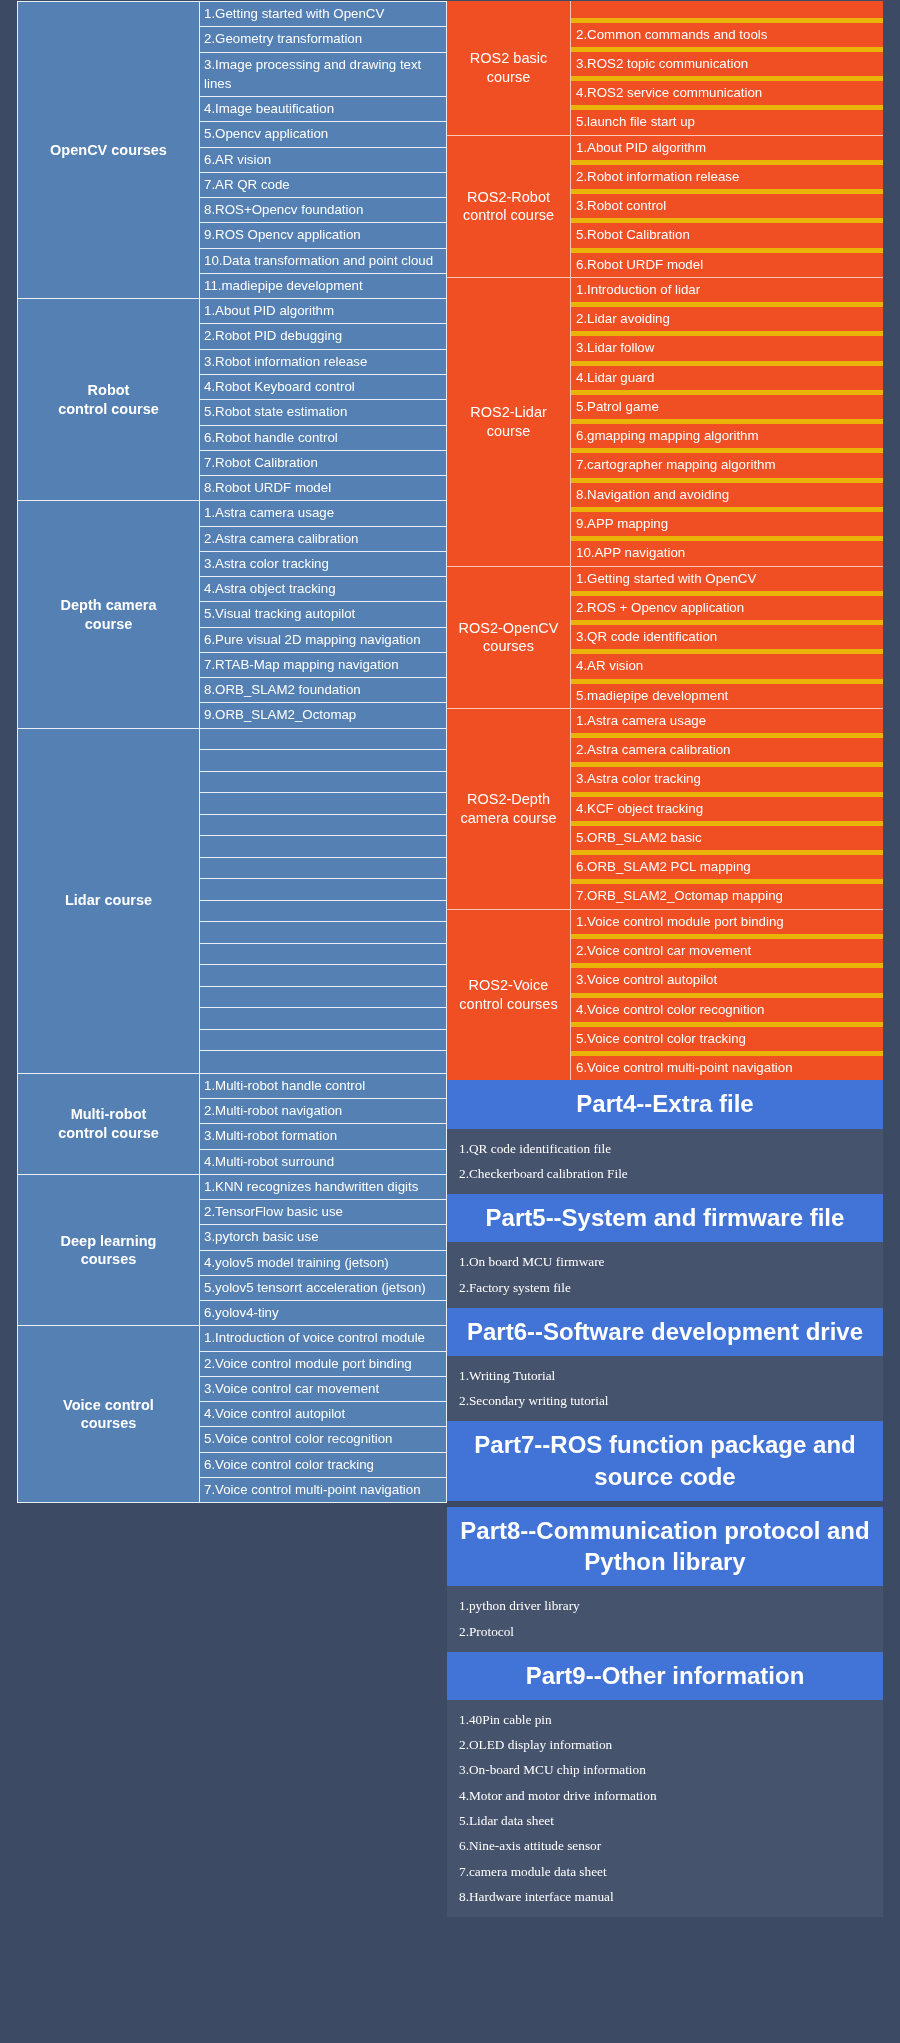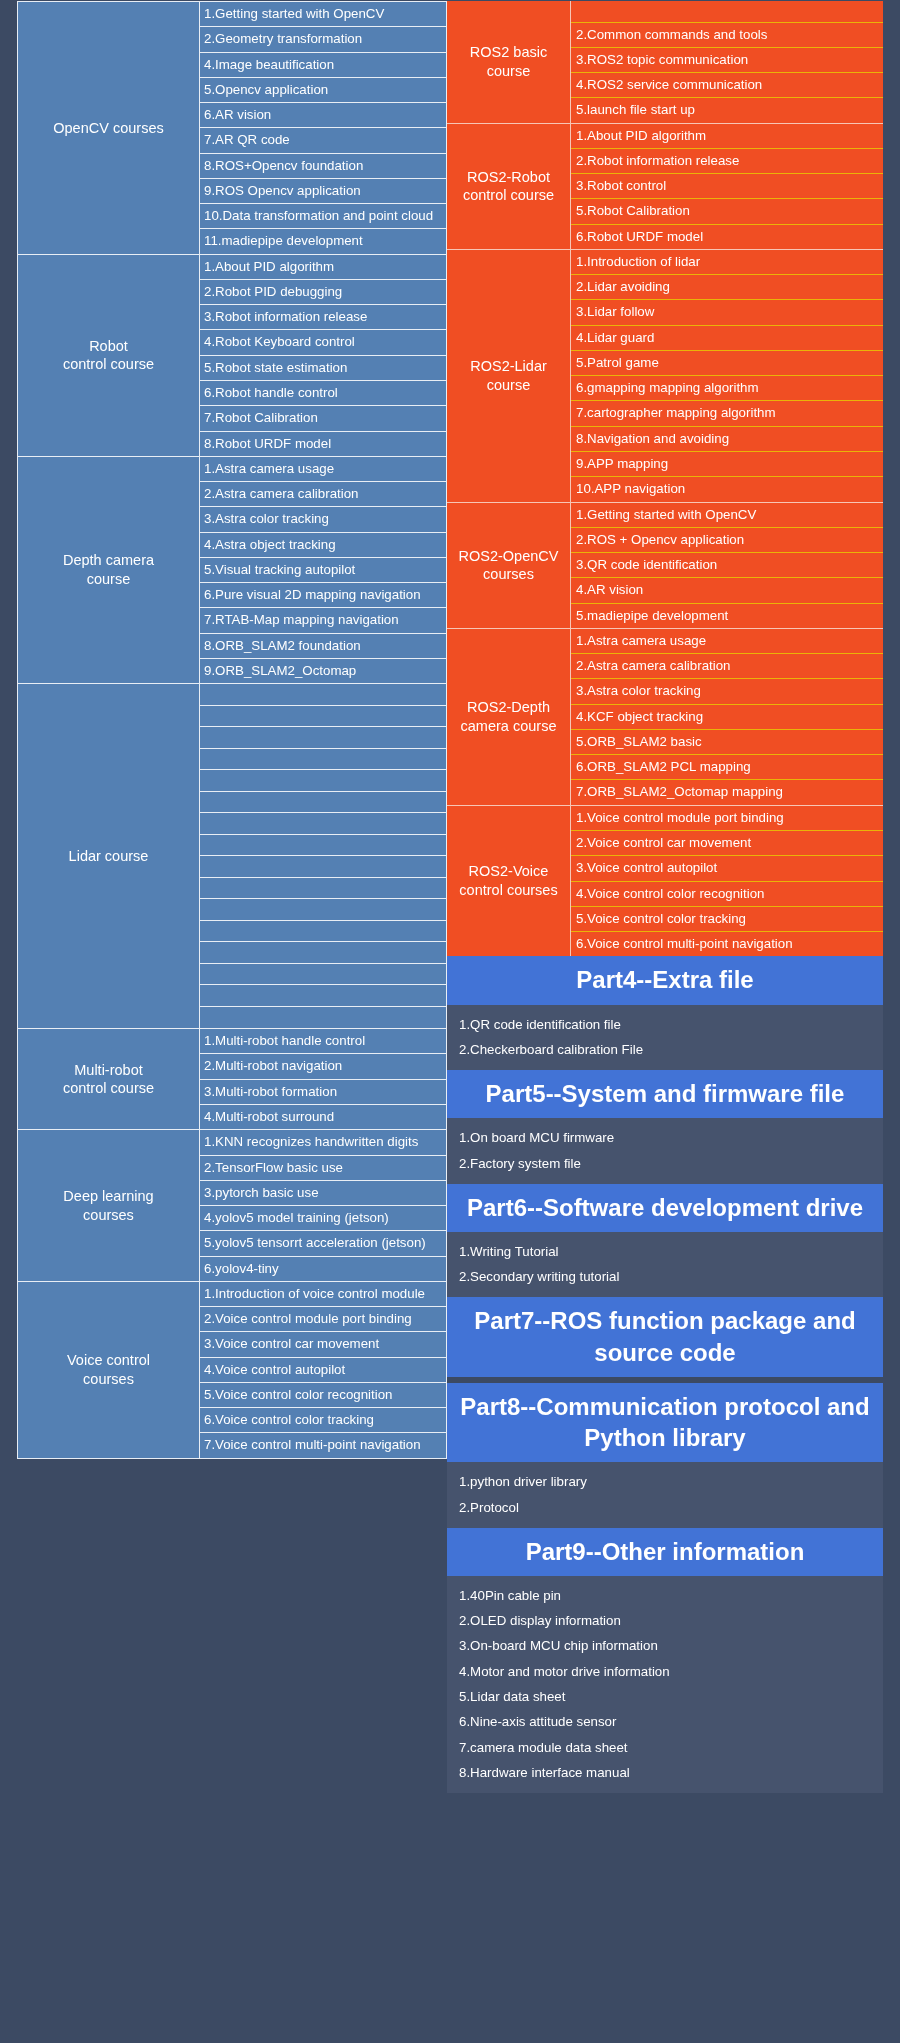--- a/index.html
+++ b/index.html
@@ -43,21 +43,21 @@
     box-sizing: border-box;
   }
   .lgroup.last { border-bottom: 1px solid #e8eef5; }
   .lgroup-title {
     width: 182px;
     flex: 0 0 182px;
     display: flex;
     align-items: center;
     justify-content: center;
     text-align: center;
-    font-weight: normal;
+    font-weight: bold;
     font-size: 14.5px;
     line-height: 1.28;
     border-right: 1px solid #e8eef5;
     box-sizing: border-box;
     padding: 8px 4px;
   }
   .lgroup-items {
     flex: 1 1 auto;
     display: flex;
     flex-direction: column;
@@ -109,21 +109,21 @@
   }
   .rgroup-items {
     flex: 1 1 auto;
     display: flex;
     flex-direction: column;
   }
   .ritem {
     font-size: 13.3px;
     line-height: 1.45;
     padding: 2px 4px 3px 5px;
-    border-bottom: 1px solid #eab308;
+    border-bottom: 5px solid #eab308;
     box-sizing: border-box;
     display: flex;
     align-items: center;
     min-height: 21.5px;
   }
   .ritem:last-child { border-bottom: none; }
 
   
   .part-header {
     width: 436px;
@@ -139,38 +139,40 @@
     width: 436px;
     background: #46536d;
     box-sizing: border-box;
     padding: 7px 0 8px 0;
   }
   .pitem {
     font-size: 13.3px;
     line-height: 1.45;
     padding: 3px 8px 3px 12px;
     box-sizing: border-box;
+    font-family: Liberation Serif, serif;
   }
   .part-spacer {
     width: 436px;
     height: 6px;
     background: #3c4a63;
   }
 </style>
 </head>
 <body>
 
 <div id="root">
 
   <div class="left-panel">
       <div class="lgroup">
         <div class="lgroup-title">OpenCV courses</div>
         <div class="lgroup-items">
           <div class="litem">1.Getting started with OpenCV</div>
           <div class="litem">2.Geometry transformation</div>
+          <div class="litem">3.Image processing and drawing text lines</div>
           <div class="litem">4.Image beautification</div>
           <div class="litem">5.Opencv application</div>
           <div class="litem">6.AR vision</div>
           <div class="litem">7.AR QR code</div>
           <div class="litem">8.ROS+Opencv foundation</div>
           <div class="litem">9.ROS Opencv application</div>
           <div class="litem">10.Data transformation and point cloud</div>
           <div class="litem">11.madiepipe development</div>
         </div>
       </div>

